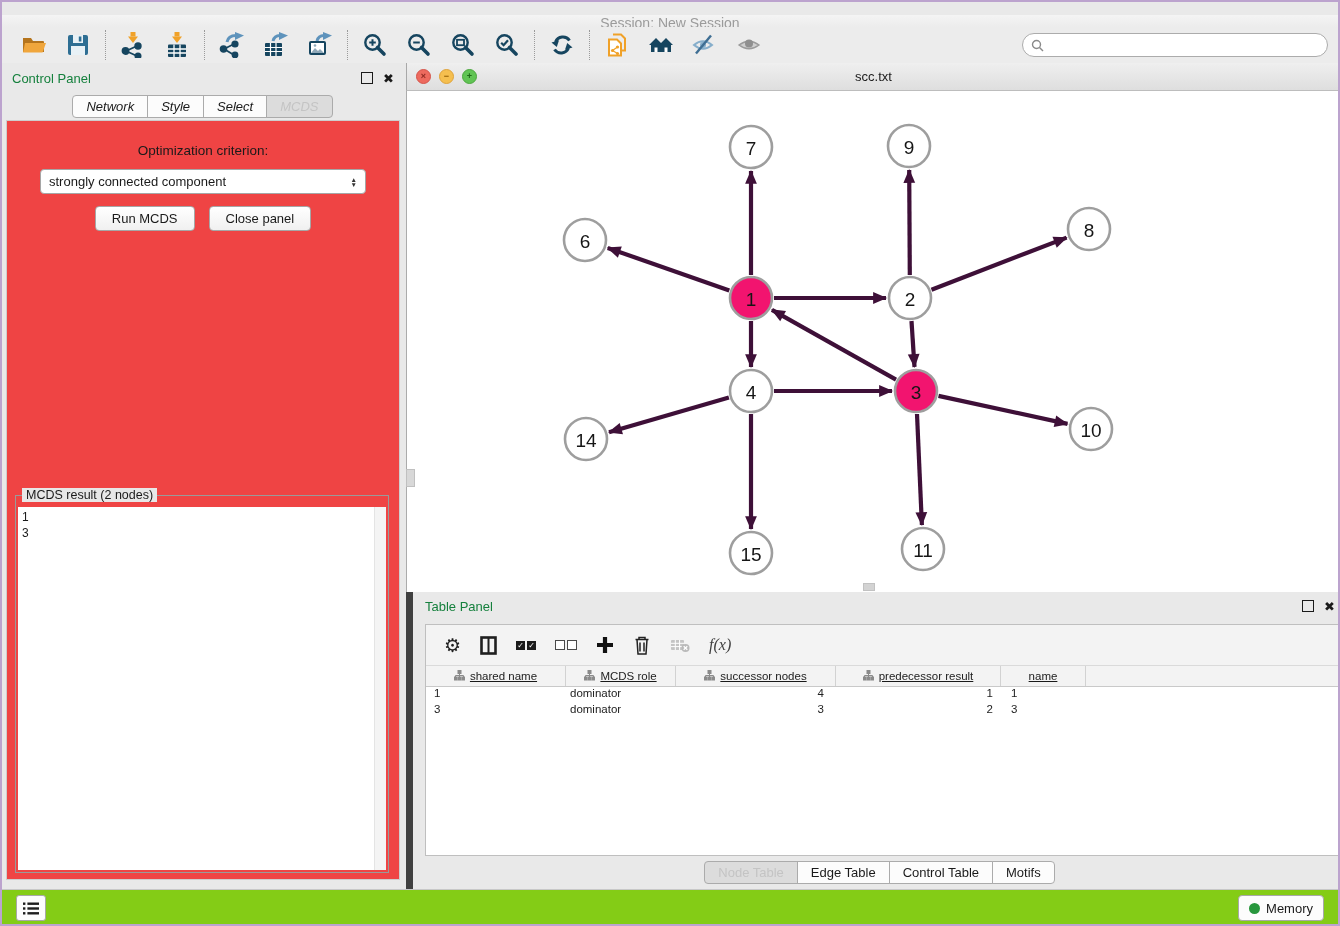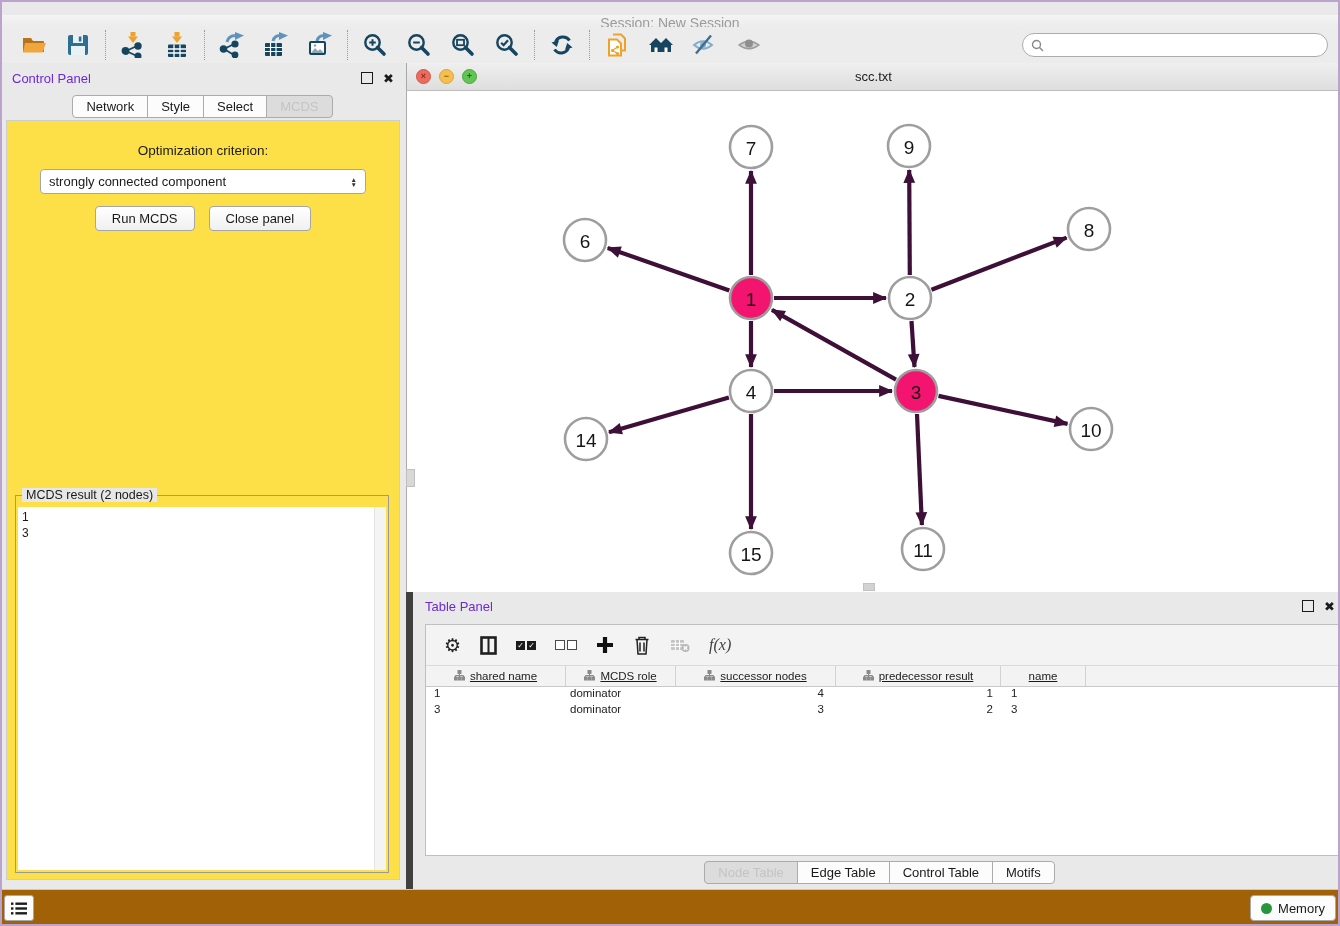--- a/index.html
+++ b/index.html
@@ -19,31 +19,31 @@
     border-bottom:1px solid #C6C6C6;display:flex;align-items:center;padding-left:12px;}
   .ticon{width:26px;height:26px;display:inline-flex;align-items:center;justify-content:center;margin:0 9px;}
   .tsep{height:30px;border-left:1px dotted #9A9A9A;margin:0 5px;}
   .searchbox{margin-left:auto;margin-right:12px;width:288px;height:22px;background:#FFF;
     border:1px solid #ACACAC;border-radius:12px;display:flex;align-items:center;padding:0 8px;gap:6px;}
   .searchbox input{border:none;outline:none;flex:1;font-size:12px;background:transparent;}
   
   .control-panel{position:absolute;left:0;top:63px;width:406px;bottom:36px;background:#E9E9E9;
     border-right:1px solid #C2C2C2;}
   .cp-header{height:30px;display:flex;align-items:center;padding:0 12px;}
-  .panel-title{font-size:13px;color:#6d28d9;}
+  .panel-title{font-size:13px;color:#15803d;}
   .win-icons{margin-left:auto;display:flex;align-items:center;gap:10px;}
   .float-icon{width:10px;height:10px;border:1.6px solid #1a1a1a;display:inline-block;}
   .close-icon{font-size:13px;font-weight:bold;color:#1a1a1a;line-height:1;}
-  .cp-tabs{display:flex;justify-content:center;margin-top:2px;}
+  .cp-tabs{display:flex;justify-content:center;margin-top:2px;font-style:italic;}
   .tab{padding:3px 13px;background:#FCFCFC;border:1px solid #ABABAB;margin-left:-1px;
     font-size:13px;cursor:default;}
   .tab:first-child{border-radius:4px 0 0 4px;}
   .tab:last-child{border-radius:0 4px 4px 0;}
   .tab.selected{background:#DCDCDC;color:#C4C4C4;}
-  .cp-body{position:absolute;top:57px;left:6px;right:6px;bottom:10px;background:#fde047;
+  .cp-body{position:absolute;top:57px;left:6px;right:6px;bottom:10px;background:#ef4444;
     border:1px solid #CDCDCD;}
   .opt-label{text-align:center;margin-top:22px;font-size:13.5px;}
   .dropdown{margin:11px auto 0;width:308px;height:23px;background:#FFF;border:1px solid #A6A6A6;
     border-radius:4px;display:flex;align-items:center;padding:0 8px;font-size:13px;}
   .stepper{margin-left:auto;display:flex;flex-direction:column;line-height:5px;font-size:6.5px;color:#333;}
   .btn-row{display:flex;justify-content:center;gap:14px;margin-top:12px;}
   .btn{height:23px;padding:0 16px;background:linear-gradient(#FFFFFF,#F0F0F0);
     border:1px solid #A6A6A6;border-radius:4px;font-size:13px;display:flex;align-items:center;}
   .groupbox{position:absolute;left:8px;right:10px;top:374px;bottom:6px;border:1px solid #9A9A9A;}
   .groupbox .legend{position:absolute;top:-8px;left:6px;background:#E7E7E7;padding:0 4px;font-size:12.5px;}
@@ -78,22 +78,22 @@
   .ubx{width:8px;height:8px;border:1.5px solid #4a4a4a;background:#FFF;display:inline-block;}
   .pair{display:inline-flex;gap:2px;}
   .fx{font-family:"Liberation Serif","DejaVu Serif",serif;font-style:italic;font-size:16px;color:#404040;}
   .thead{display:flex;background:#F3F3F3;border-top:1px solid #DADADA;border-bottom:1px solid #C9C9C9;height:20px;text-decoration:underline;}
   .th{display:flex;align-items:center;justify-content:center;gap:5px;font-size:11.5px;color:#222;
     border-right:1px solid #D2D2D2;box-sizing:border-box;}
   .trow{display:flex;height:16px;font-size:11.5px;color:#222;}
   .td{box-sizing:border-box;overflow:hidden;white-space:nowrap;}
   .tp-tabs{position:absolute;bottom:6px;left:0;right:0;display:flex;justify-content:center;}
   
-  .statusbar{position:absolute;left:0;bottom:0;right:0;height:36px;background:#a16207;
-    border-top:1px solid #C8C8C8;display:flex;align-items:center;padding:0 4px;gap:16px;}
+  .statusbar{position:absolute;left:0;bottom:0;right:0;height:36px;background:#84cc16;
+    border-top:1px solid #C8C8C8;display:flex;align-items:center;padding:0 16px;gap:16px;}
   .list-btn{width:28px;height:24px;background:#FCFCFC;border:1px solid #A8A8A8;border-radius:3px;
     display:flex;align-items:center;justify-content:center;}
   .memory-btn{margin-left:auto;height:24px;padding:0 10px;background:#FCFCFC;border:1px solid #A8A8A8;
     border-radius:4px;display:flex;align-items:center;gap:6px;font-size:13px;}
   .mem-dot{width:11px;height:11px;border-radius:50%;background:#27963C;display:inline-block;}
 </style>
 </head>
 <body>
 
 <div class="titlebar">

